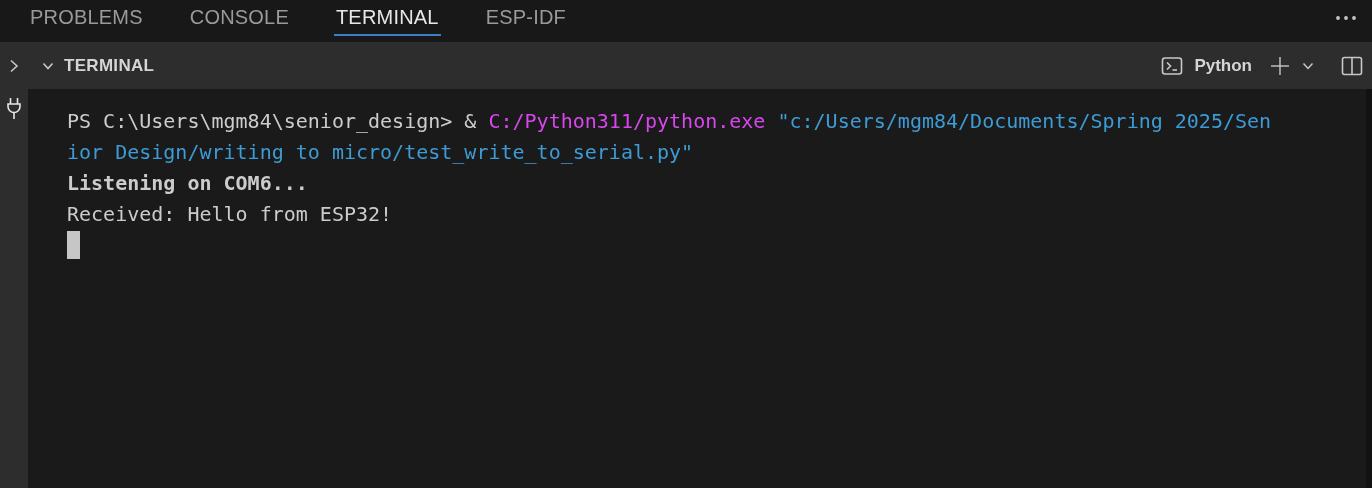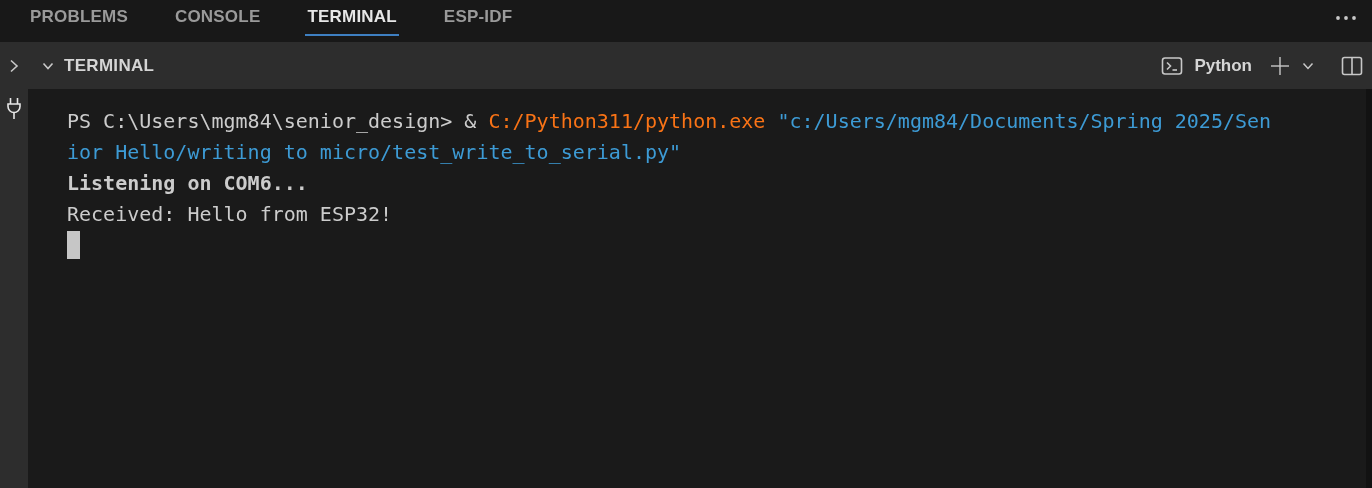--- a/index.html
+++ b/index.html
@@ -16,22 +16,22 @@
     --ui-text:#d5d5d5;
     --icon:#c8c8c8;
   }
 
   .panel{ width:1372px; height:488px; display:flex; flex-direction:column; }
 
   
   .tabbar{ height:42px; background:var(--tabbar-bg); display:flex;
            align-items:flex-start; padding-left:28px; flex:0 0 auto; }
   .tab{ height:36px; display:flex; align-items:center; margin-right:43px;
-        padding:0 2px; font-size:17px; letter-spacing:.2px; color:var(--tab-inactive);
-        border-bottom:2px solid transparent; cursor:pointer; white-space:nowrap;font-weight:bold; }
+        padding:0 2px; font-size:20px; letter-spacing:.2px; color:var(--tab-inactive);
+        border-bottom:2px solid transparent; cursor:pointer; white-space:nowrap; }
   .tab.active{ color:var(--tab-active); border-bottom-color:var(--accent); }
   .tabbar-actions{ margin-left:auto; height:36px; display:flex; align-items:center;
                    padding-right:14px; }
 
   
   .header{ height:47px; background:var(--header-bg); display:flex;
            align-items:center; flex:0 0 auto; }
   .maxbox{ width:28px; display:flex; justify-content:center; align-items:center; }
   .title-group{ display:flex; align-items:center; margin-left:12px; gap:8px; }
   .title{ font-size:17px; font-weight:700; color:var(--ui-text); letter-spacing:.3px; }
@@ -138,21 +138,21 @@
       <span>
         <svg width="20" height="26" viewBox="0 0 20 26">
           <line x1="6.5" y1="2" x2="6.5" y2="8" stroke="#e6e6e6" stroke-width="1.6"></line>
           <line x1="13.5" y1="2" x2="13.5" y2="8" stroke="#e6e6e6" stroke-width="1.6"></line>
           <path d="M4 8 H16 V10.5 A6 6 0 0 1 4 10.5 Z" fill="none" stroke="#e6e6e6" stroke-width="1.6"></path>
           <line x1="10" y1="16.5" x2="10" y2="23" stroke="#e6e6e6" stroke-width="1.6"></line>
         </svg>
       </span>
     </div>
     <div class="viewport">
-        <div class="term-line"><span style="color: rgb(204, 204, 204); text-align: right;">PS C:\Users\mgm84\senior_design&gt; &amp; </span><span style="color: #f97316; margin-top: 24px;">C:/Python311/python.exe</span><span style="color: rgb(204, 204, 204);"> </span><span style="color: rgb(61, 155, 213);">"c:/Users/mgm84/Documents/Spring 2025/Sen</span></div>
-        <div class="term-line"><span style="color: rgb(61, 155, 213);">ior Hello/writing to micro/test_write_to_serial.py"</span></div>
+        <div class="term-line"><span style="color: rgb(204, 204, 204); text-align: right;">PS C:\Users\mgm84\senior_design&gt; &amp; </span><span style="color: #d946ef; margin-top: 24px;">C:/Python311/python.exe</span><span style="color: rgb(204, 204, 204);"> </span><span style="color: rgb(61, 155, 213);">"c:/Users/mgm84/Documents/Spring 2025/Sen</span></div>
+        <div class="term-line"><span style="color: rgb(61, 155, 213);">ior Design/writing to micro/test_write_to_serial.py"</span></div>
         <div class="term-line"><span style="color: rgb(204, 204, 204); font-weight: bold;">Listening on COM6...</span></div>
         <div class="term-line"><span style="color: rgb(204, 204, 204);">Received: Hello from ESP32!</span></div>
         <div class="term-line"><span class="cursor" style="background: rgb(198, 198, 198);"></span></div>
       </div>
   </div>
 
 </div>
 
 </body></html>

